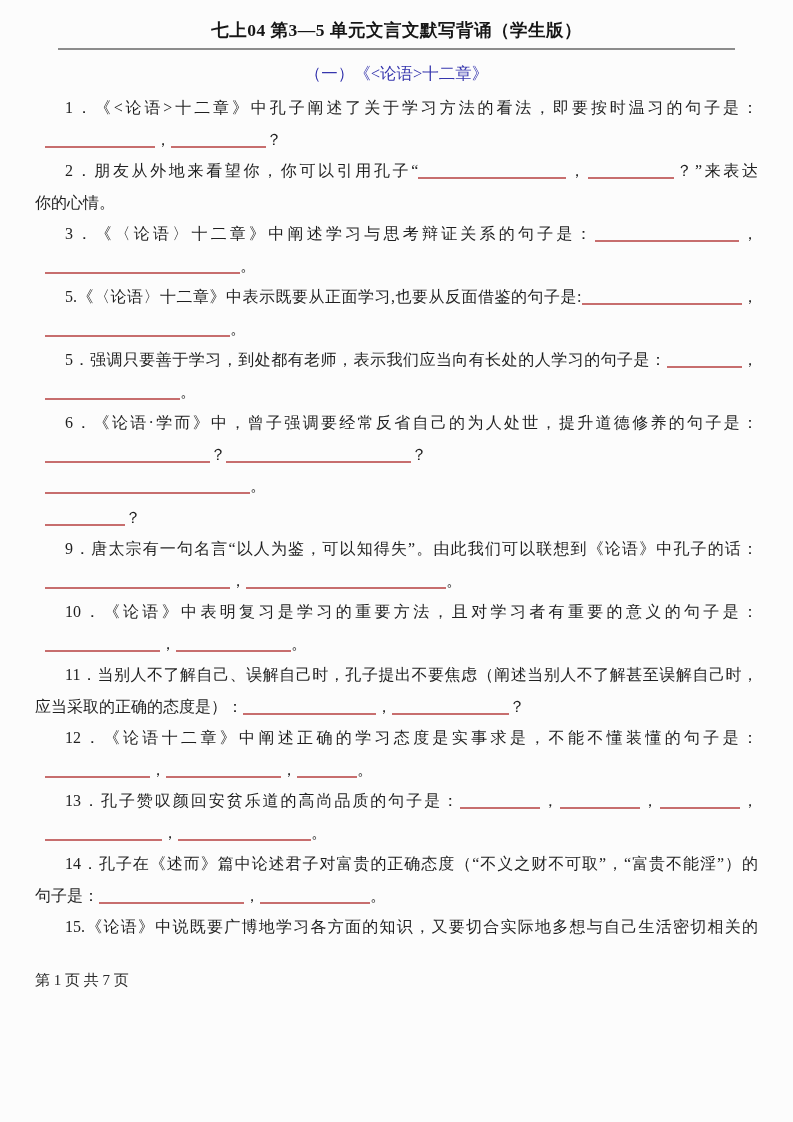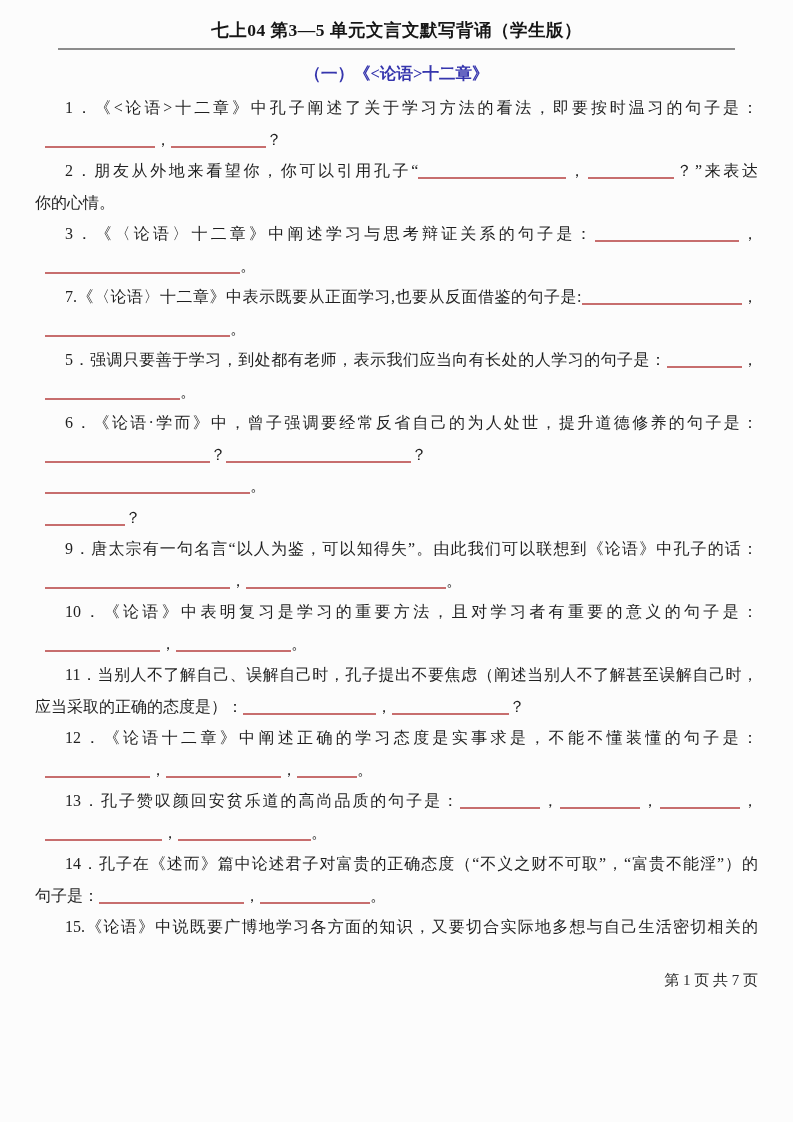--- a/index.html
+++ b/index.html
@@ -27,21 +27,21 @@
     letter-spacing: 0.5px;
   }
   .header-divider {
     height: 2px;
     background: #8c8c8c;
     width: 677px;
     margin: 6px auto 0 auto;
   }
   .section-heading {
     text-align: center;
-    font-weight: bold;
+    font-weight: normal;
     font-size: 16.5px;
     line-height: 24px;
     margin-top: 12px;
     color: var(--heading-blue, #3535ad);
   }
   #questions { margin-top: 6px; }
   .line {
     position: relative;
     height: 31.5px;
     line-height: 31.5px;
@@ -56,41 +56,41 @@
   }
   .line.indent { text-indent: 30px; }
   .blank {
     display: inline-block;
     height: 17px;
     border-bottom: 2px solid var(--blank-red, #c76e6e);
     vertical-align: -3px;
   }
   .line > .blank:first-child { margin-left: 10px; }
   .page-footer {
-    text-align: right;
+    text-align: left;
     font-size: 15px;
     margin-top: 28px;
     color: #2a2a2a;
   }
 </style>
 </head>
 <body>
 
 <div class="page" style="--heading-blue: #3535ad; --blank-red: #c76e6e;">
   <div class="doc-title">七上04 第3—5 单元文言文默写背诵（学生版）</div>
   <div class="header-divider"></div>
   <div class="section-heading">（一）《&lt;论语&gt;十二章》</div>
   <div id="questions">
       <div class="line fill indent"><span>1．《&lt;论语&gt;十二章》中孔子阐述了关于学习方法的看法，即要按时温习的句子是：</span></div>
       <div class="line"><span class="blank" style="width: 110px;"></span><span>，</span><span class="blank" style="width: 95px;"></span><span>？</span></div>
       <div class="line fill indent"><span>2．朋友从外地来看望你，你可以引用孔子“</span><span class="blank" style="width: 148px;"></span><span>，</span><span class="blank" style="width: 86px;"></span><span>？”来表达</span></div>
       <div class="line"><span>你的心情。</span></div>
       <div class="line fill indent"><span>3．《〈论语〉十二章》中阐述学习与思考辩证关系的句子是：</span><span class="blank" style="width: 144px;"></span><span>，</span></div>
       <div class="line"><span class="blank" style="width: 195px;"></span><span>。</span></div>
-      <div class="line fill indent"><span>7.《〈论语〉十二章》中表示既要从正面学习,也要从反面借鉴的句子是:</span><span class="blank" style="width: 160px;"></span><span>，</span></div>
+      <div class="line fill indent"><span>5.《〈论语〉十二章》中表示既要从正面学习,也要从反面借鉴的句子是:</span><span class="blank" style="width: 160px;"></span><span>，</span></div>
       <div class="line"><span class="blank" style="width: 185px;"></span><span>。</span></div>
       <div class="line fill indent"><span>5．强调只要善于学习，到处都有老师，表示我们应当向有长处的人学习的句子是：</span><span class="blank" style="width: 75px;"></span><span>，</span></div>
       <div class="line"><span class="blank" style="width: 135px;"></span><span>。</span></div>
       <div class="line fill indent"><span>6．《论语·学而》中，曾子强调要经常反省自己的为人处世，提升道德修养的句子是：</span></div>
       <div class="line"><span class="blank" style="width: 165px;"></span><span>？</span><span class="blank" style="width: 185px;"></span><span>？</span></div>
       <div class="line"><span class="blank" style="width: 205px;"></span><span>。</span></div>
       <div class="line"><span class="blank" style="width: 80px;"></span><span>？</span></div>
       <div class="line fill indent"><span>9．唐太宗有一句名言“以人为鉴，可以知得失”。由此我们可以联想到《论语》中孔子的话：</span></div>
       <div class="line"><span class="blank" style="width: 185px;"></span><span>，</span><span class="blank" style="width: 200px;"></span><span>。</span></div>
       <div class="line fill indent"><span>10．《论语》中表明复习是学习的重要方法，且对学习者有重要的意义的句子是：</span></div>

